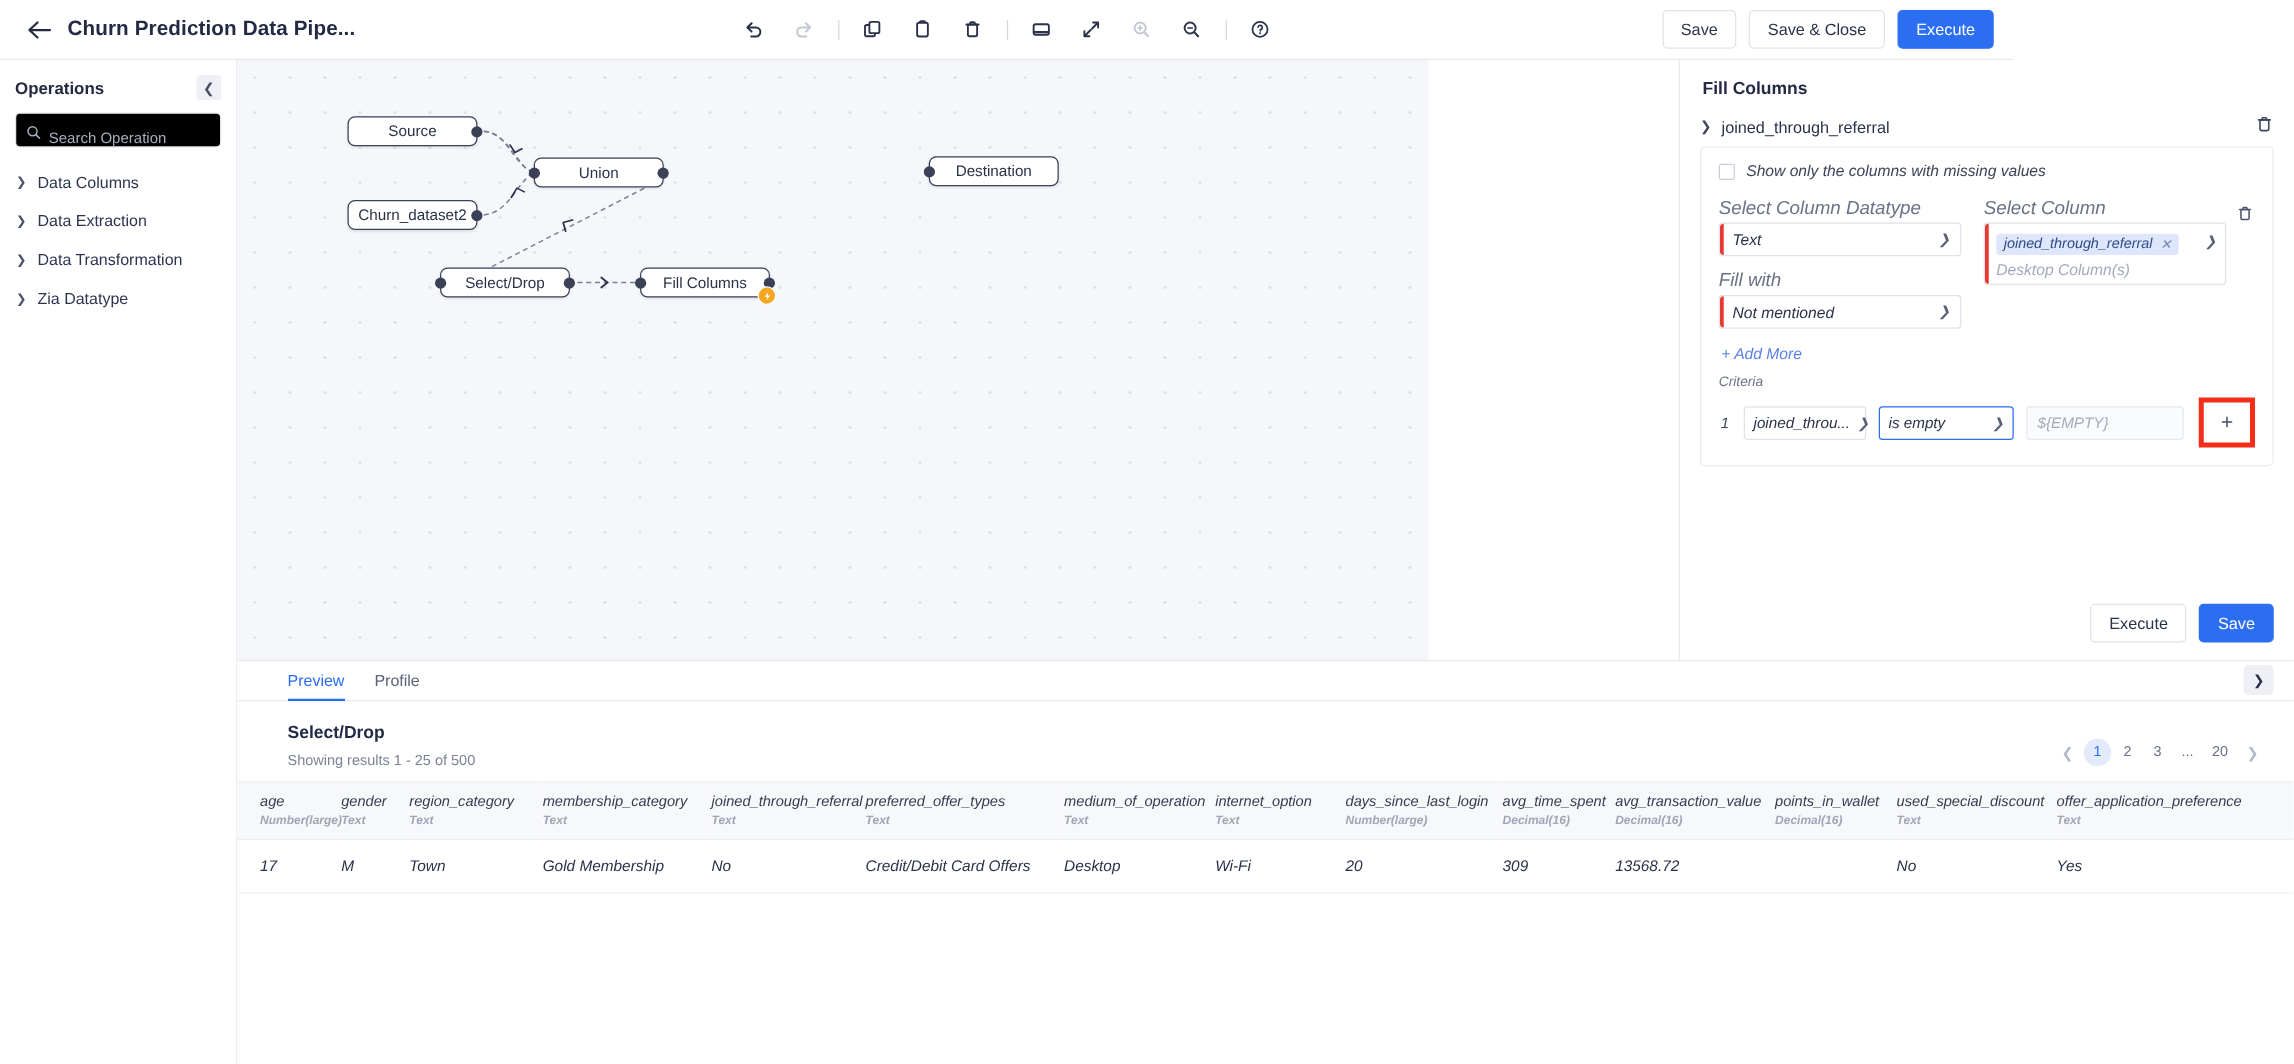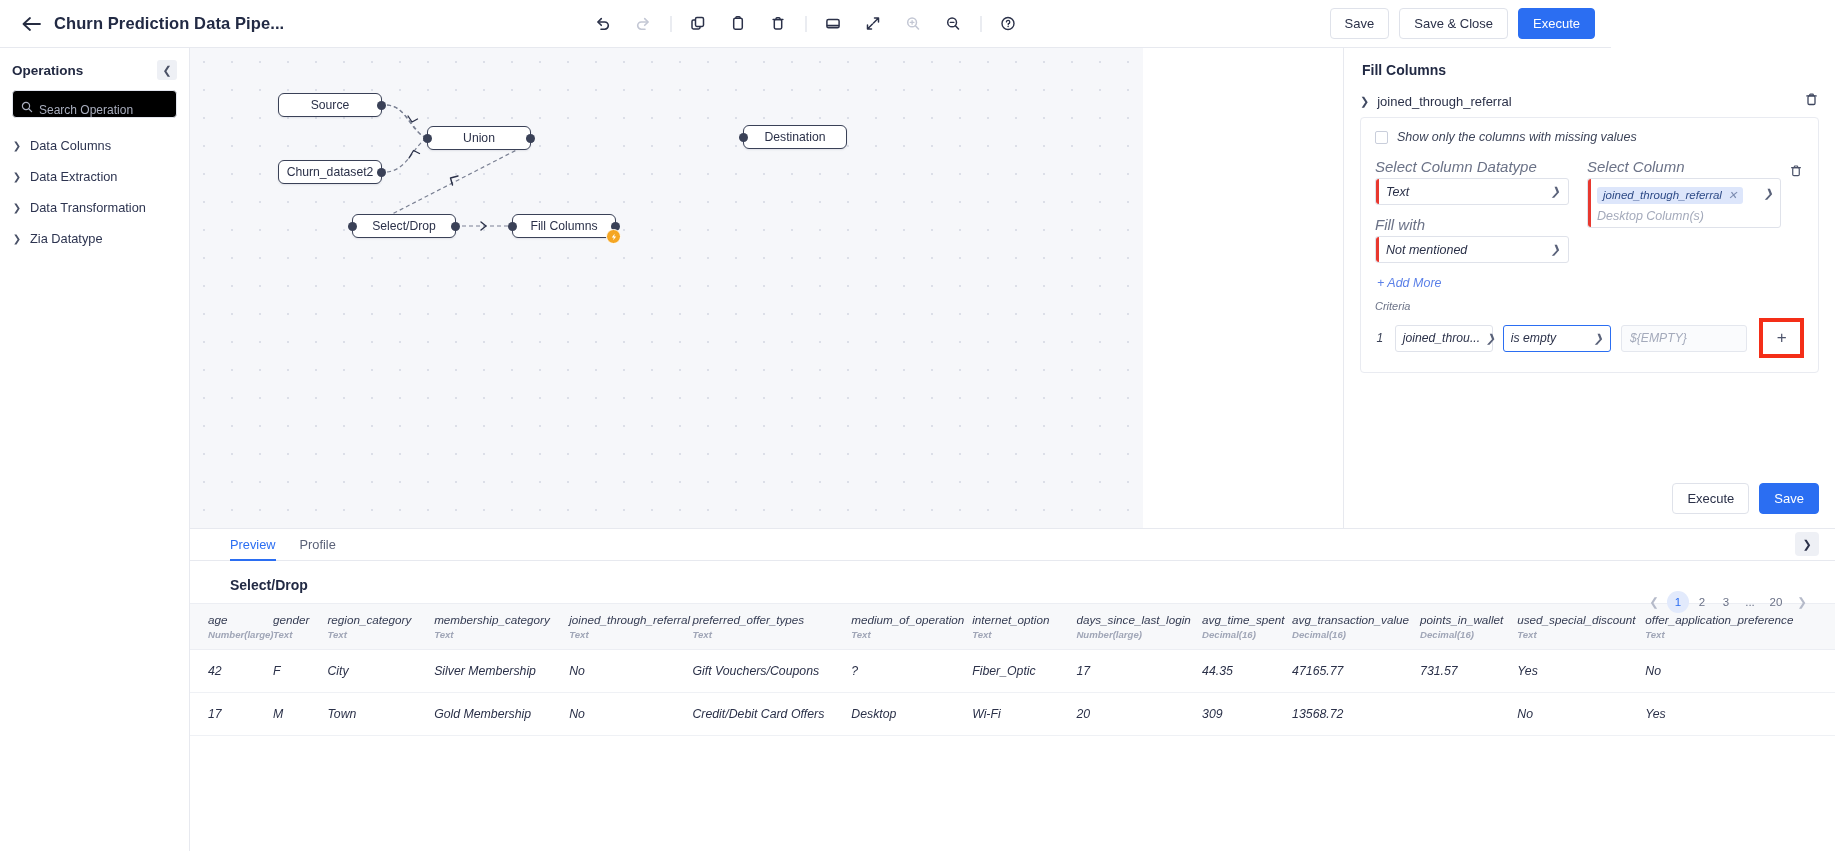--- a/index.html
+++ b/index.html
@@ -484,20 +484,21 @@
   </div>
 
   <div class="bottom">
     <div class="tabs">
       <div class="tab active">Preview</div>
       <div class="tab">Profile</div>
       <div class="bt-collapse">❯</div>
     </div>
 
     <div class="pv-title">Select/Drop</div>
+    <div class="pv-sub">Showing results 1 - 25 of 500</div>
 
     <div class="pager">
       <span class="pg arrow">❮</span>
       <span class="pg active">1</span>
       <span class="pg">2</span>
       <span class="pg">3</span>
       <span class="pg">...</span>
       <span class="pg" style="width:26px;">20</span>
       <span class="pg arrow">❯</span>
     </div>
@@ -574,36 +575,20 @@
             <span class="th-type">Text</span>
             </th>
           <th>
             <span class="th-name">offer_application_preference</span>
             <span class="th-type">Text</span>
             </th>
         </tr>
       </thead>
       <tbody>
         <tr>
-          <td>42</td>
-          <td>F</td>
-          <td>City</td>
-          <td>Silver Membership</td>
-          <td>No</td>
-          <td>Gift Vouchers/Coupons</td>
-          <td>?</td>
-          <td>Fiber_Optic</td>
-          <td>17</td>
-          <td>44.35</td>
-          <td>47165.77</td>
-          <td>731.57</td>
-          <td>Yes</td>
-          <td>No</td>
-        </tr>
-        <tr>
           <td>17</td>
           <td>M</td>
           <td>Town</td>
           <td>Gold Membership</td>
           <td>No</td>
           <td>Credit/Debit Card Offers</td>
           <td>Desktop</td>
           <td>Wi-Fi</td>
           <td>20</td>
           <td>309</td>

